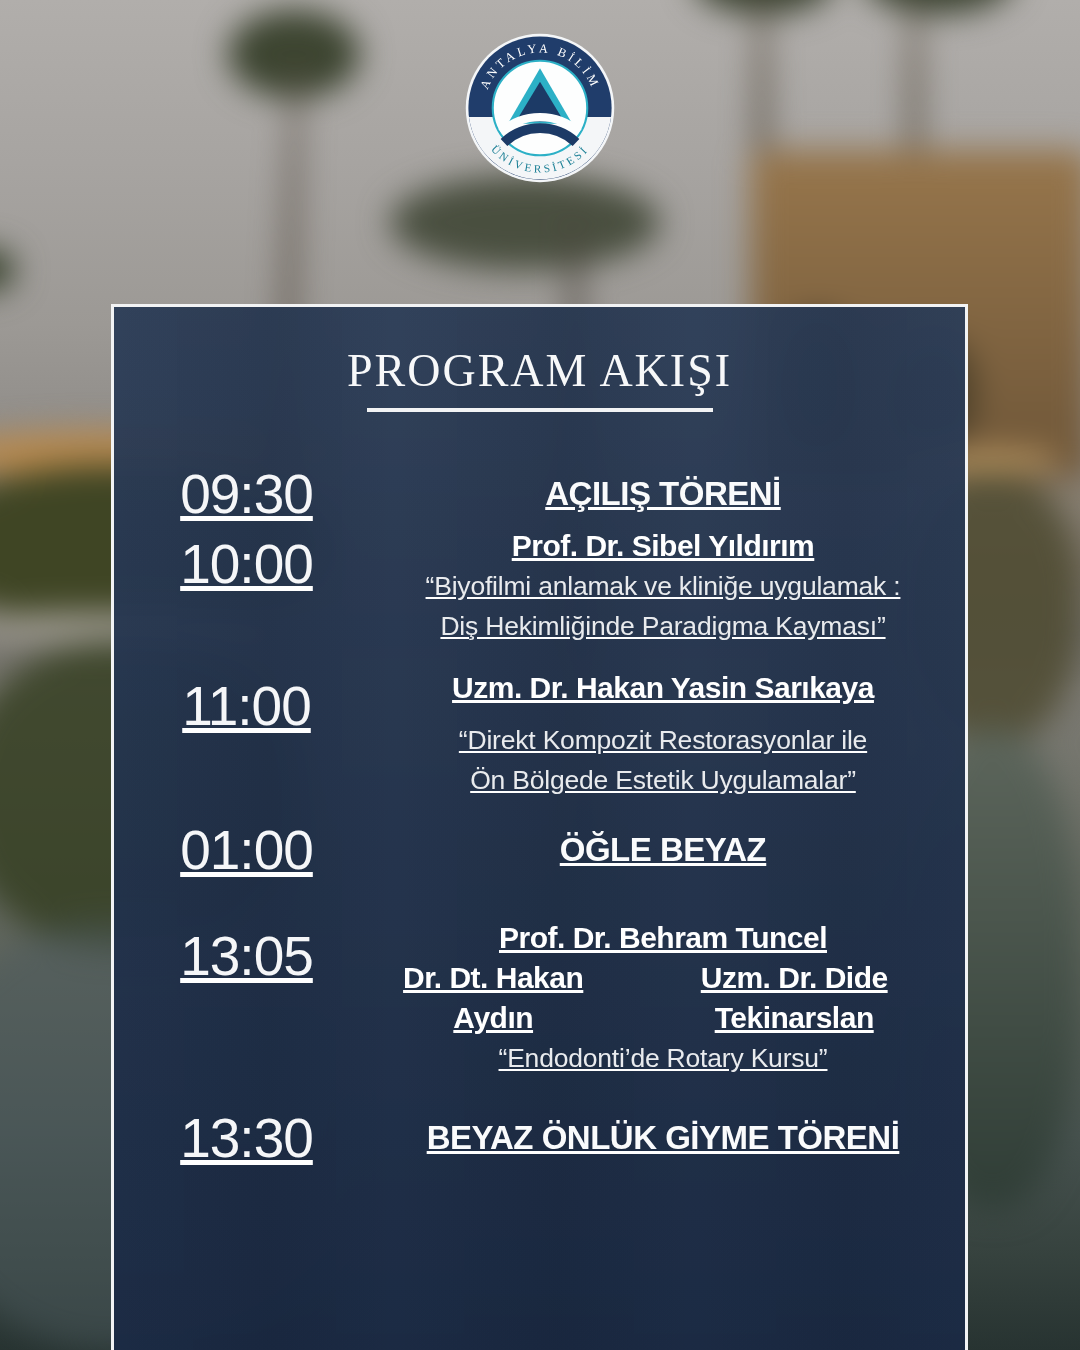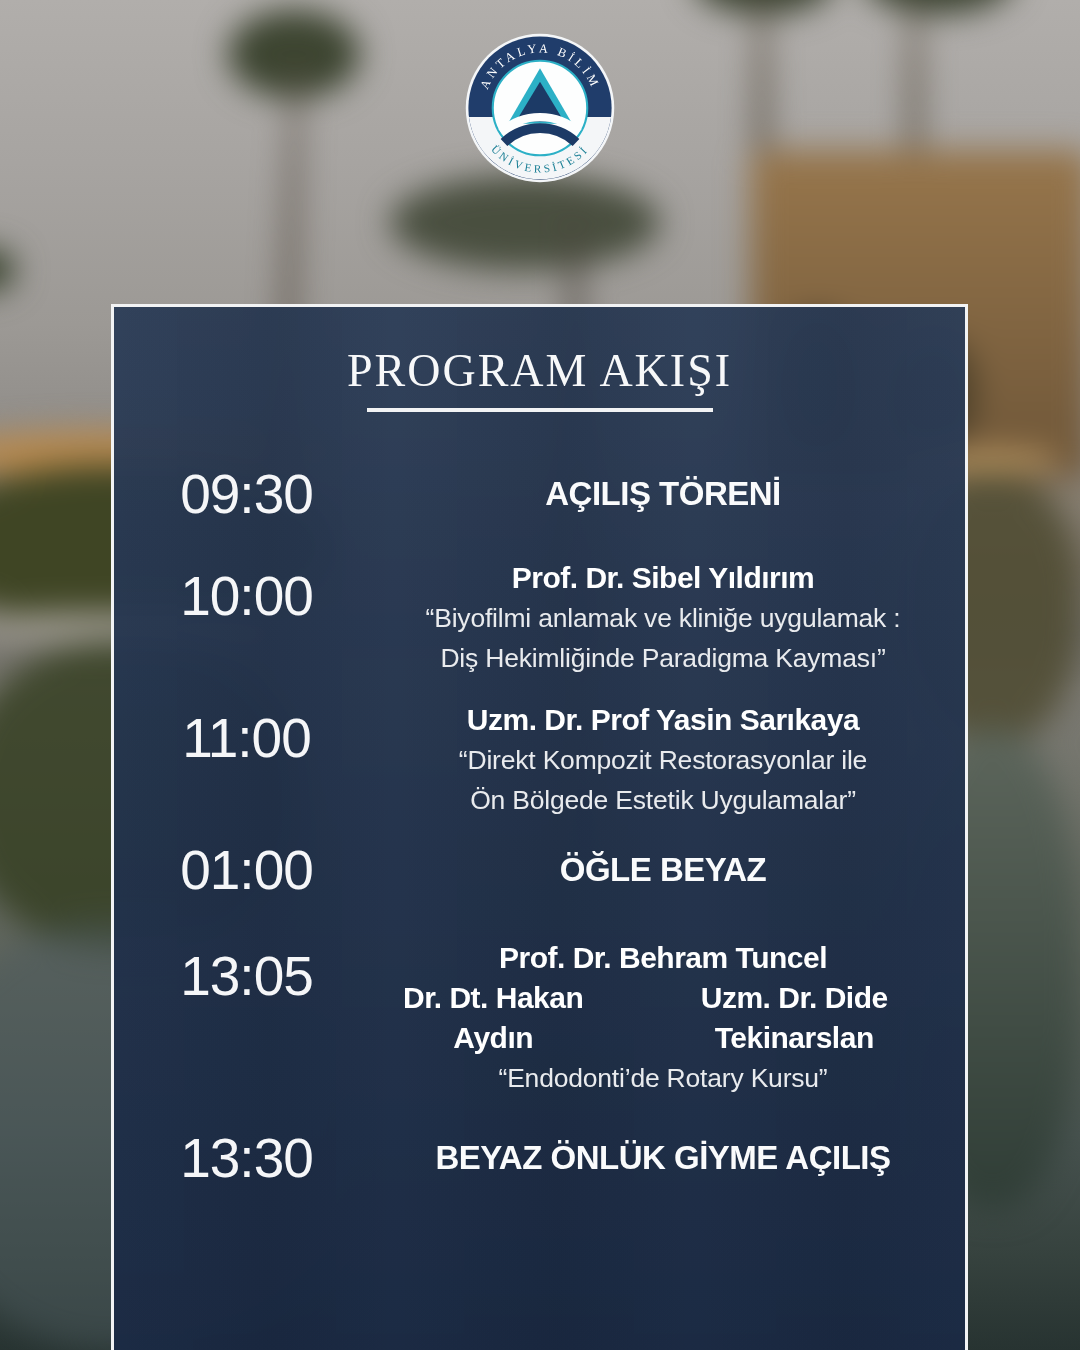--- a/index.html
+++ b/index.html
@@ -36,38 +36,38 @@
   .panel-inner { position:relative; z-index:1; }
 
   .title {
     margin:36px 0 0; text-align:center;
     font-family:"Liberation Serif", serif; font-weight:400;
     font-size:46px; line-height:55px; letter-spacing:2px; color:#f7f8f9;
   }
   .underline { width:346px; height:4px; background:#f2f3f4; margin:10px auto 0; }
 
   .rows { margin-top:50px; }
-  .row { display:grid; grid-template-columns:175px 1fr; padding:0 14px 0 40px; color:#ffffff; }
+  .row { display:grid; grid-template-columns:175px 1fr; padding:0 14px 0 40px; color:#ffffff;text-decoration:underline; }
   .row.single { align-items:center; height:64px; }
   .row.multi  { align-items:start; }
   .multi .time { margin-top:8px; }
 
   .time {
     font-size:55px; line-height:60px; font-weight:400; letter-spacing:-1px;
     text-align:center; padding-left:10px; color:#f5f6f8;
   }
   .event { padding-left:46px; text-align:center; }
   .caps  { font-size:33px; font-weight:700; letter-spacing:-0.5px; color:#fafbfc; }
   .speaker { font-size:30px; font-weight:700; letter-spacing:-0.5px; line-height:40px; color:#ffffff; }
   .speaker-pair { display:flex; justify-content:center; gap:26px; }
   .talk { font-size:26.5px; font-weight:400; letter-spacing:-0.2px; line-height:40px; color:#e9ebee; }
-  .gap-lg { }
+  .gap-lg { margin-top:12px; }
 
   .r1 { margin-top:0; }
-  .r2 { margin-top:32px; }
+  .r2 { }
   .r3 { margin-top:22px; }
   .r4 { margin-top:18px; }
   .r5 { margin-top:36px; }
   .r6 { margin-top:28px; }
 
   
   .logo { position:absolute; left:465px; top:33px; width:150px; height:150px; }
 </style>
 </head>
 <body>
@@ -142,21 +142,21 @@
           <div class="event">
             <div class="speaker">Prof. Dr. Sibel Yıldırım</div>
             <div class="talk">“Biyofilmi anlamak ve kliniğe uygulamak :</div>
             <div class="talk">Diş Hekimliğinde Paradigma Kayması”</div>
           </div>
         </div>
 
         <div class="row multi r3">
           <div class="time">11:00</div>
           <div class="event">
-            <div class="speaker">Uzm. Dr. Prof Yasin Sarıkaya</div>
+            <div class="speaker">Uzm. Dr. Hakan Yasin Sarıkaya</div>
             <div class="talk gap-lg">“Direkt Kompozit Restorasyonlar ile</div>
             <div class="talk">Ön Bölgede Estetik Uygulamalar”</div>
           </div>
         </div>
 
         <div class="row single r4">
           <div class="time">01:00</div>
           <div class="event">
               <div class="caps">ÖĞLE BEYAZ</div>
             </div>
@@ -170,20 +170,20 @@
               <span>Dr. Dt. Hakan Aydın</span>
               <span>Uzm. Dr. Dide Tekinarslan</span>
             </div>
             <div class="talk">“Endodonti’de Rotary Kursu”</div>
           </div>
         </div>
 
         <div class="row single r6">
           <div class="time">13:30</div>
           <div class="event">
-              <div class="caps">BEYAZ ÖNLÜK GİYME AÇILIŞ</div>
+              <div class="caps">BEYAZ ÖNLÜK GİYME TÖRENİ</div>
             </div>
         </div>
 
       </div>
     </div>
   </div>
 </div>
 
 </body></html>

